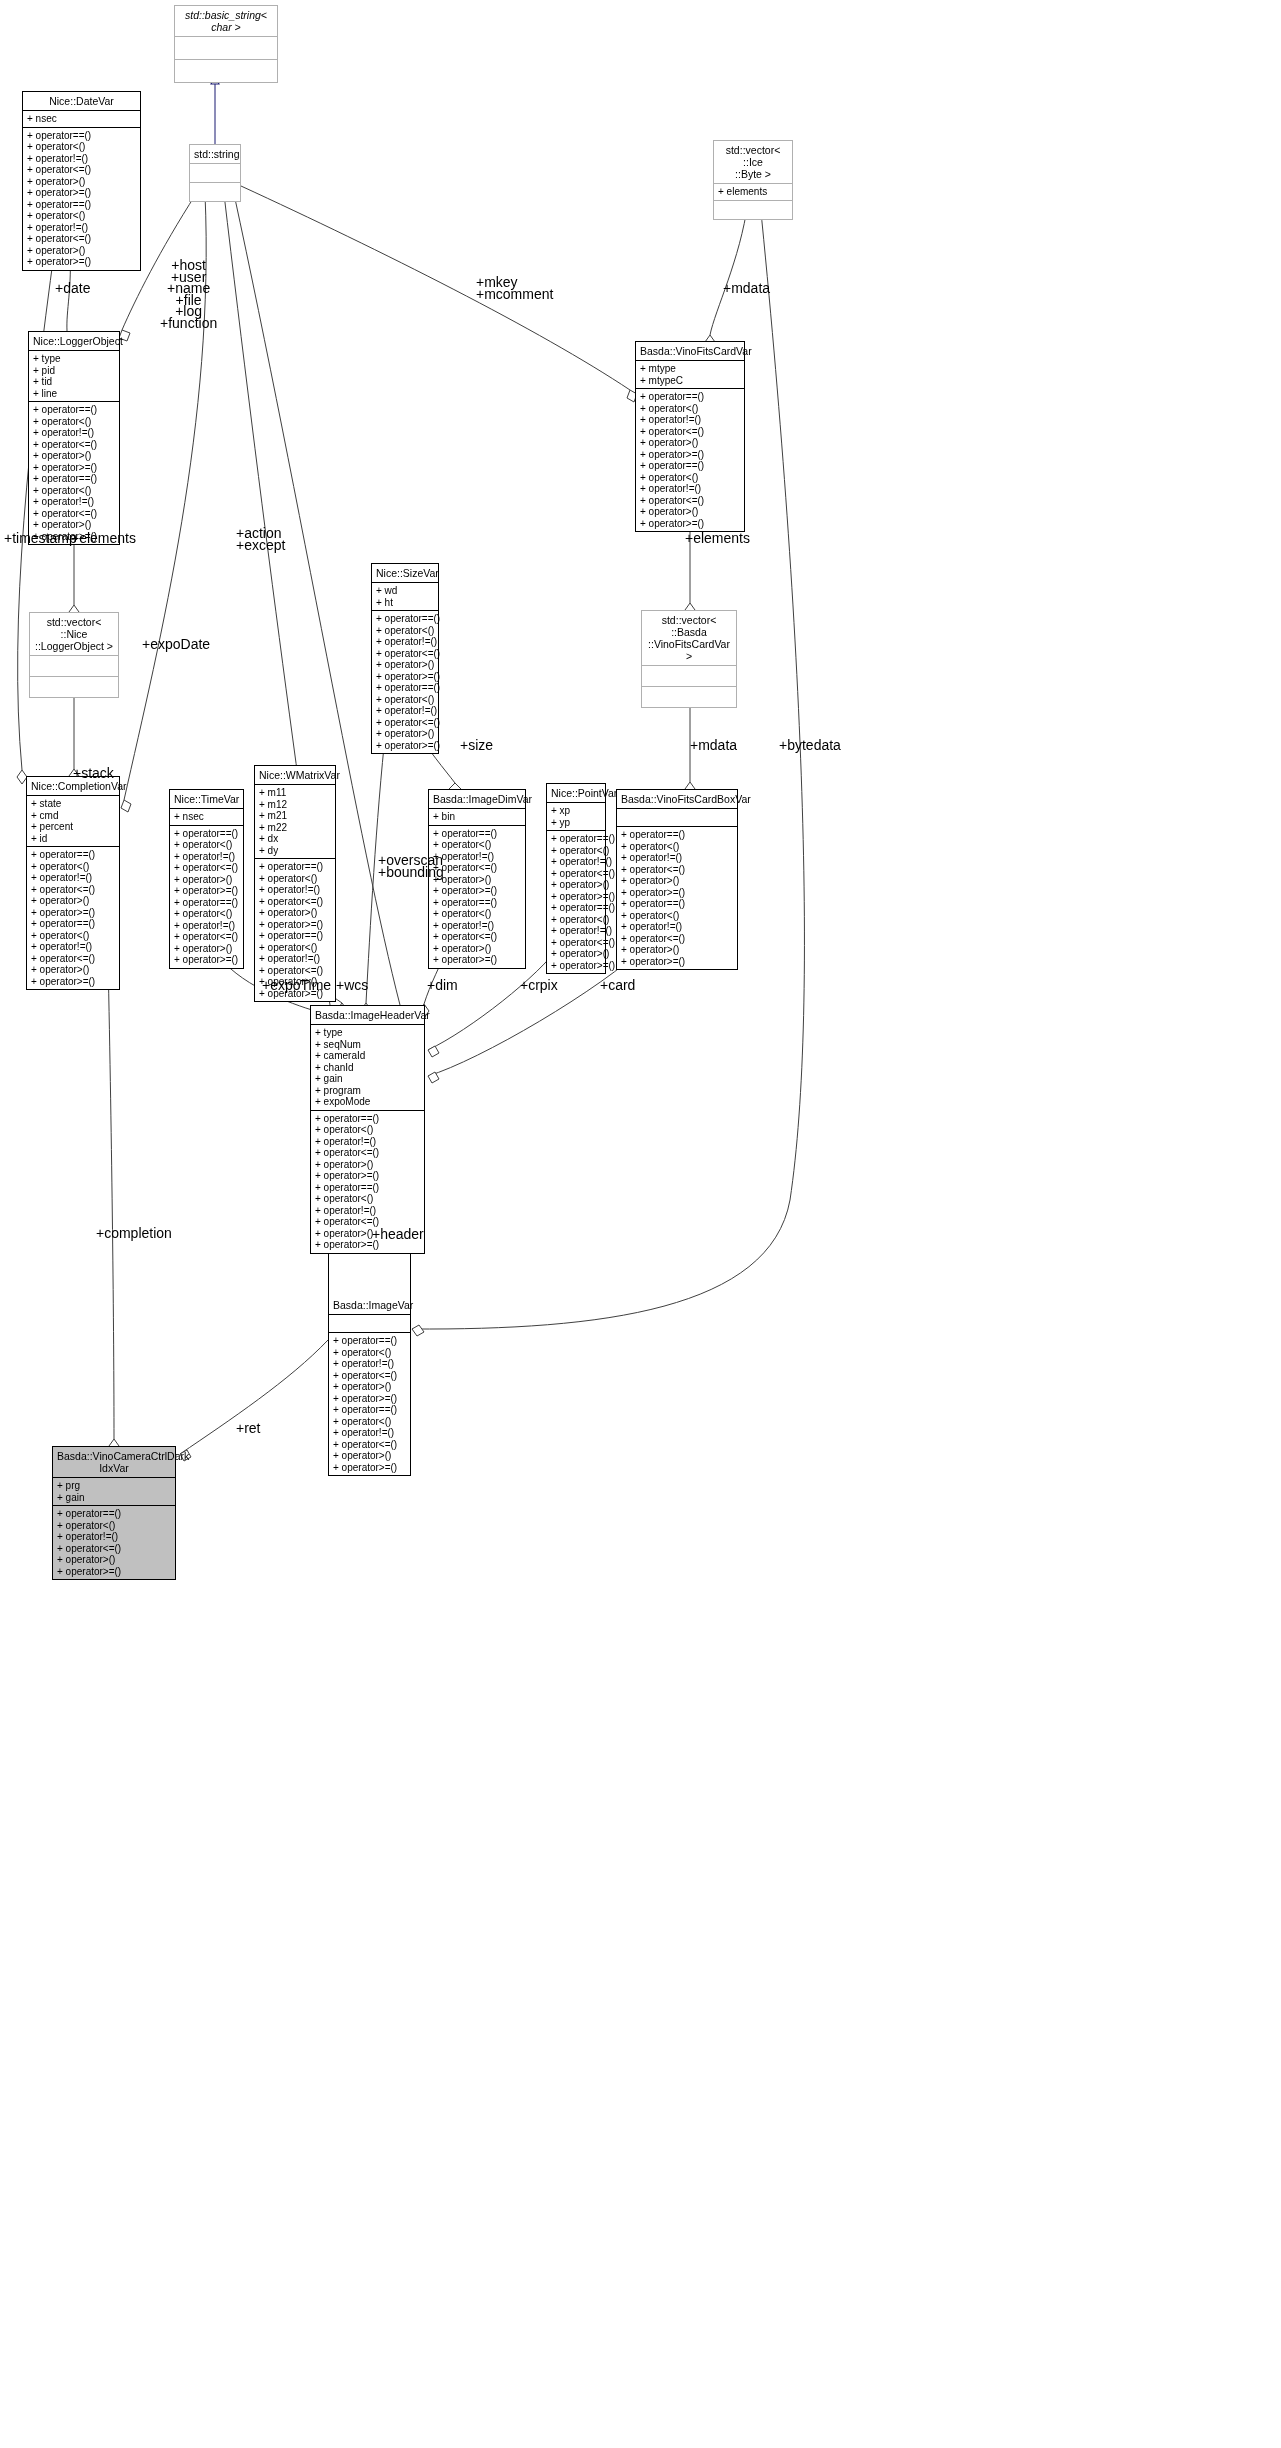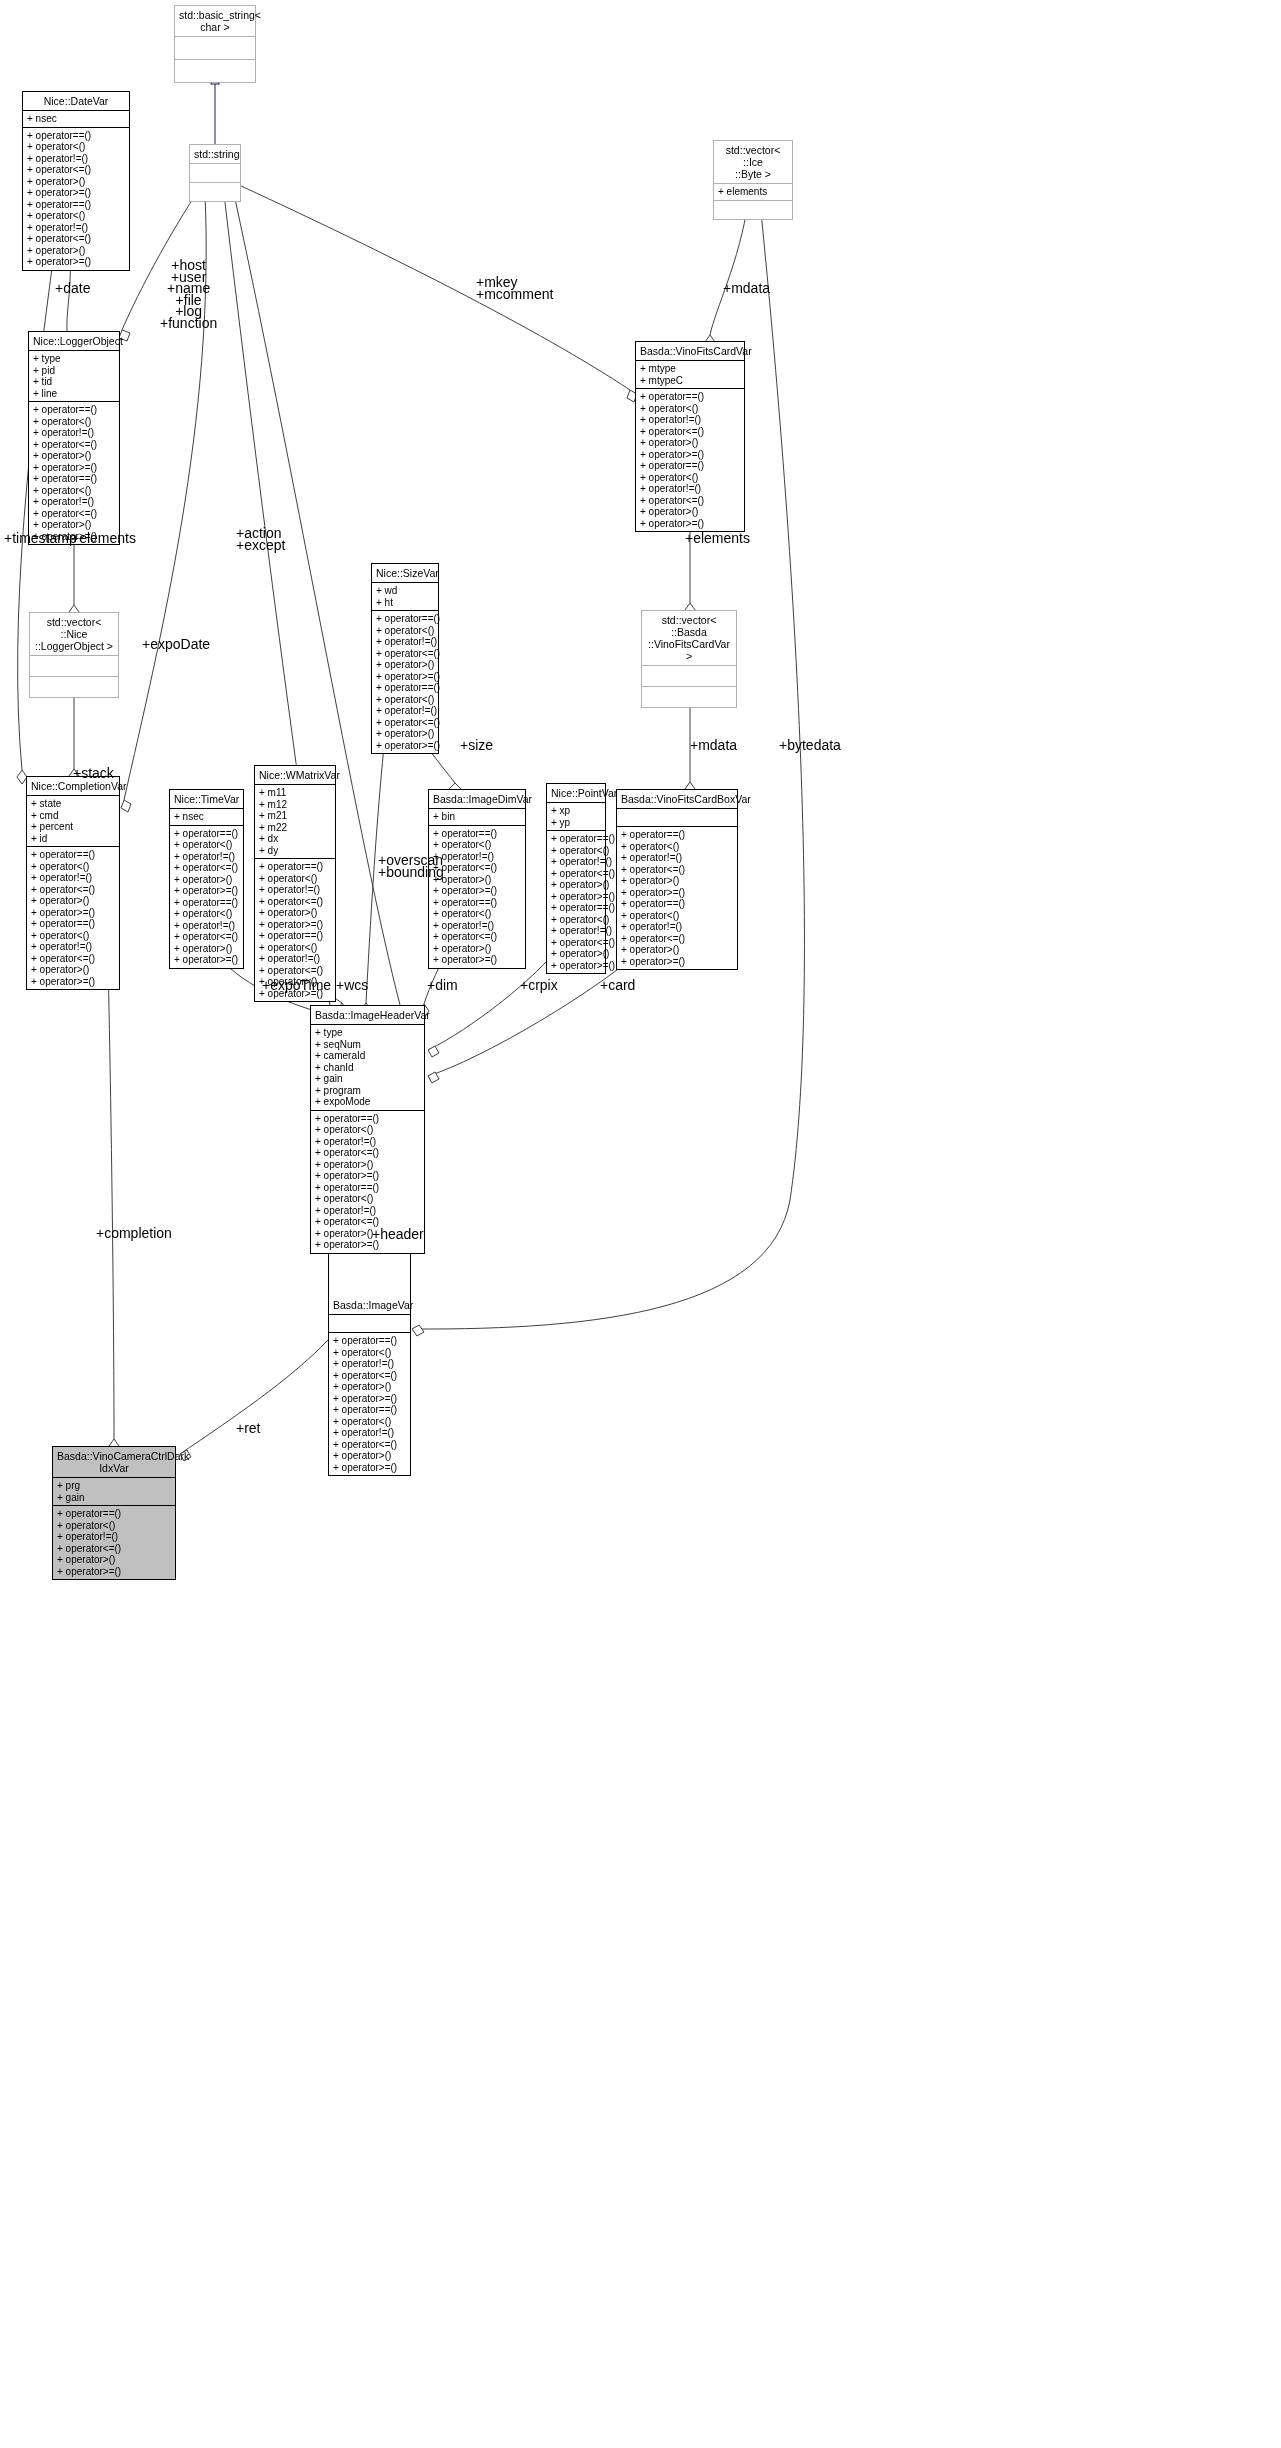--- a/index.html
+++ b/index.html
@@ -105,28 +105,28 @@
 
       <path d="M108,958 C112,1150 114,1330 114,1439"></path>
       <polygon points="114,1439 119,1446 114,1453 109,1446" fill="#ffffff" stroke="#404040"></polygon>
 
       <path d="M328,1340 C290,1380 230,1420 180,1454"></path>
       <polygon points="180,1454 187,1450 191,1457 184,1461" fill="#ffffff" stroke="#404040"></polygon>
 
     </g>
   </svg>
 
-  <div class="uml faint" style="left:174px;top:5px;width:82px;">
+  <div class="uml faint" style="left:174px;top:5px;width:104px;font-style:italic;">
     <div class="hdr" style="white-space: pre-line;">std::basic_string&lt;
 char &gt;</div>
     <div class="attrs" style="height:18px;"></div>
     <div class="ops" style="height:18px;"></div>
   </div>
 
-  <div class="uml solid" style="left:22px;top:91px;width:108px;">
+  <div class="uml solid" style="left:22px;top:91px;width:119px;">
     <div class="hdr" style="white-space: pre-line;">Nice::DateVar</div>
     <div class="attrs">
       <div class="row">+ nsec</div>
     </div>
     <div class="ops">
       <div class="row">+ operator==()</div>
       <div class="row">+ operator&lt;()</div>
       <div class="row">+ operator!=()</div>
       <div class="row">+ operator&lt;=()</div>
       <div class="row">+ operator&gt;()</div>

